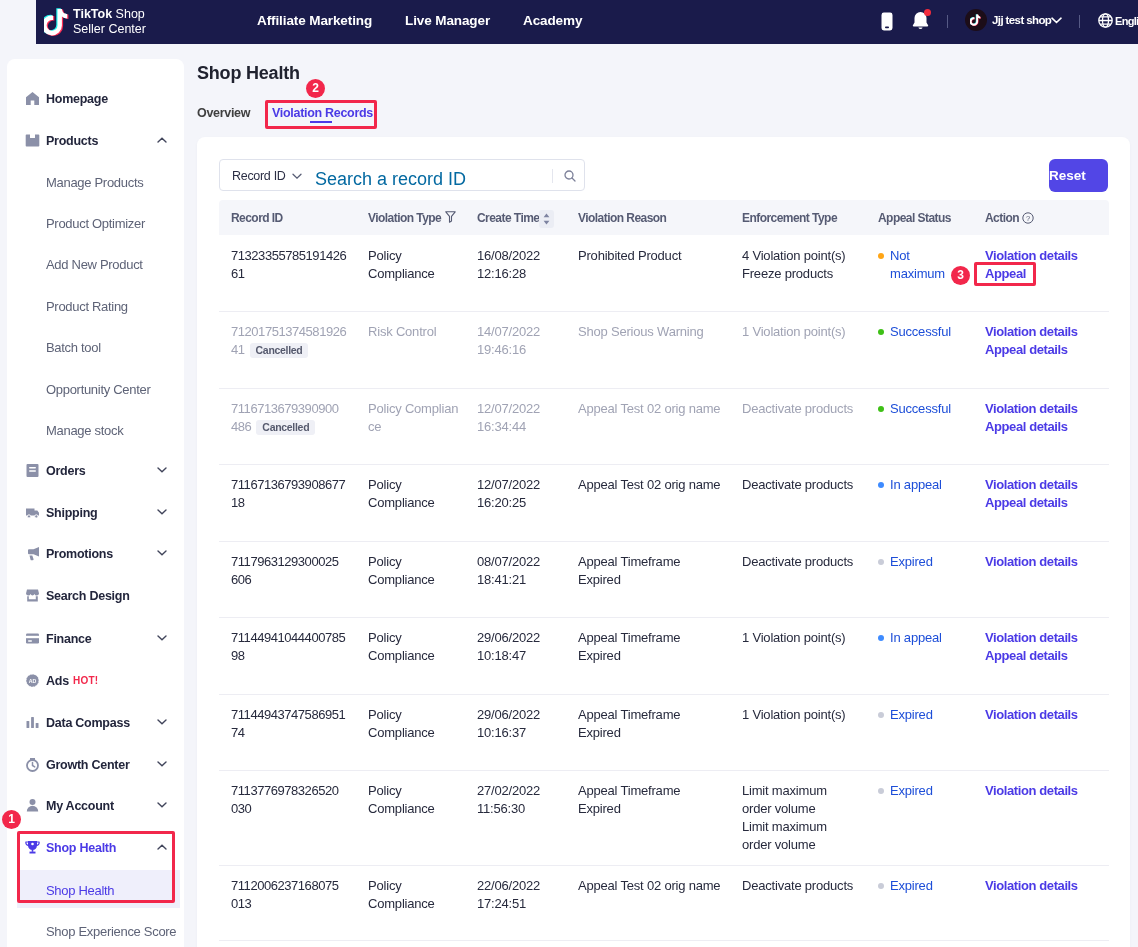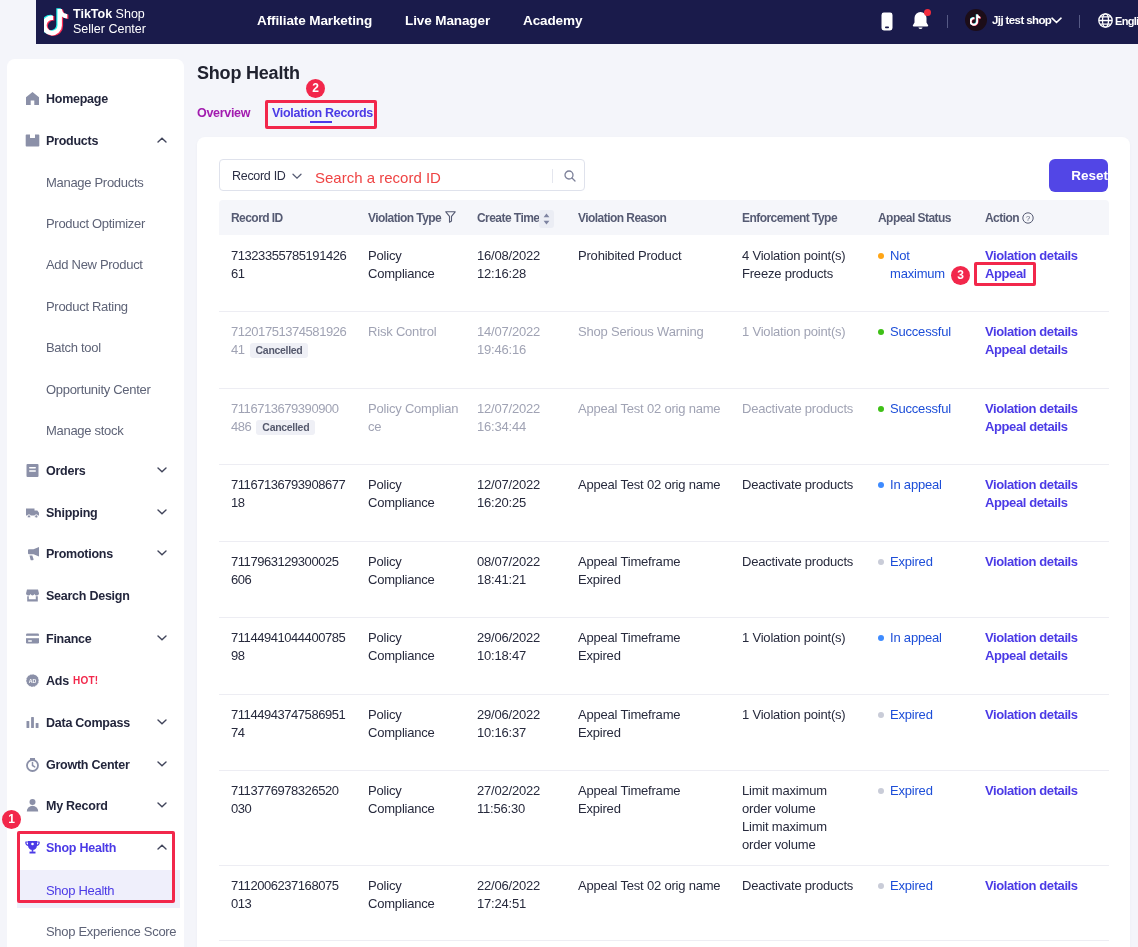--- a/index.html
+++ b/index.html
@@ -18,29 +18,29 @@
 #sidebar { position:absolute; left:7px; top:59px; width:177px; height:888px; background:#fff; border-radius:8px 8px 0 0; }
 .side-item { position:absolute; left:0; width:177px; height:24px; }
 .side-item .icon { position:absolute; left:18px; top:4px; width:15px; height:15px; }
 .side-item .label { position:absolute; left:39px; top:5px; font-size:12.5px; letter-spacing:-0.25px; font-weight:700; color:#23263c; }
 .side-item .chev { position:absolute; right:17px; top:8px; }
 .side-sub { position:absolute; left:39px; font-size:13px; letter-spacing:-0.3px; color:#5e6377; }
 .indigo { color:#4b3ae6 !important; }
 
 
 #title { position:absolute; left:197px; top:63px; font-size:18px; letter-spacing:-0.2px; font-weight:700; color:#20222f; }
-#tab-overview { position:absolute; left:197px; top:106px; font-size:12.5px; letter-spacing:-0.3px; font-weight:700; color:#a21caf; }
+#tab-overview { position:absolute; left:197px; top:106px; font-size:12.5px; letter-spacing:-0.3px; font-weight:700; color:#404040; }
 #tab-violation { position:absolute; left:272px; top:106px; font-size:12.5px; letter-spacing:-0.3px; font-weight:700; color:#4b3ae6; }
 #tab-underline { position:absolute; left:310px; top:121px; width:22px; height:2px; background:#4b3ae6; }
 
 #card { position:absolute; left:197px; top:137px; width:933px; height:810px; background:#fff; border-radius:8px 8px 0 0; box-shadow:0 1px 3px rgba(40,45,80,0.04); }
 
 
 .fbox { position:absolute; background:#fff; border:1px solid #dfe2ec; border-radius:4px; height:32px; }
-#reset-btn { position:absolute; left:852px; top:22px; width:59px; height:33px; background:#5246e6; border-radius:6px; color:#fff; font-size:13.5px; font-weight:700; text-align:right; line-height:33px; }
+#reset-btn { position:absolute; left:852px; top:22px; width:59px; height:33px; background:#5246e6; border-radius:6px; color:#fff; font-size:13.5px; font-weight:700; text-align:left; line-height:33px; }
 
 
 #thead { position:absolute; left:22px; top:63px; width:890px; height:35px; background:#f5f6fa; border-radius:4px 4px 0 0; }
 .th { position:absolute; top:11px; font-size:12px; font-weight:700; color:#565b73; letter-spacing:-0.55px; }
 .trow { position:absolute; left:22px; width:890px; border-bottom:1px solid #ededf3; }
 .cell { position:absolute; top:11px; font-size:13px; line-height:18px; color:#272a3d; letter-spacing:-0.2px; }
 .cell div { white-space:nowrap; }
 .cid { letter-spacing:-0.45px; }
 .gray { color:#a0a3b4 !important; }
 .chip { display:inline-block; background:#eff0f6; color:#565a6e; font-size:10.5px; font-weight:700; line-height:15px; height:15px; padding:0 6px; border-radius:3px; letter-spacing:-0.3px; margin-left:5px; }
@@ -217,21 +217,21 @@
     <svg class="chev" width="10" height="6" viewBox="0 0 10 6">
         <path d="M1 1 l4 3.8 4 -3.8" stroke="#42465c" stroke-width="1.4" fill="none" stroke-linecap="round"></path>
       </svg>
   </div>
 
   <div class="side-item" style="top:735px">
     <svg class="icon" viewBox="0 0 15 15">
         <circle cx="7.5" cy="4" r="3" fill="#8b90a8"></circle>
         <path d="M1.8 13.5 a5.7 5.7 0 0 1 11.4 0 z" fill="#8b90a8"></path>
       </svg>
-    <div class="label">My Record</div>
+    <div class="label">My Account</div>
     <svg class="chev" width="10" height="6" viewBox="0 0 10 6">
         <path d="M1 1 l4 3.8 4 -3.8" stroke="#42465c" stroke-width="1.4" fill="none" stroke-linecap="round"></path>
       </svg>
   </div>
 
   <div class="side-item" style="top:777px">
     <svg class="icon" viewBox="0 0 15 15">
         <path d="M3 1 h9 v4.5 a4.5 4.5 0 0 1 -9 0 z" fill="#4b3ae6"></path>
         <path d="M3 2 h-2 a2.6 2.6 0 0 0 2.6 3.4 M12 2 h2 a2.6 2.6 0 0 1 -2.6 3.4" stroke="#4b3ae6" stroke-width="1.2" fill="none"></path>
         <path d="M6.7 9.8 h1.6 v2 h-1.6 z" fill="#4b3ae6"></path>
@@ -253,21 +253,21 @@
 <div id="tab-violation">Violation Records</div>
 <div id="tab-underline"></div>
 
 <div id="card">
 
   <div class="fbox" style="left:22px;top:22px;width:366px">
     <div class="abs" style="left:12px;top:8.5px;font-size:12.5px;letter-spacing:-0.3px;color:#2c2f45">Record ID</div>
     <svg class="abs" style="left:72px;top:13px" width="10" height="7" viewBox="0 0 10 7">
         <path d="M1 1.2 l4 3.9 4 -3.9" stroke="#585d75" stroke-width="1.3" fill="none" stroke-linecap="round"></path>
       </svg>
-    <div class="abs" style="left:95px;top:8.5px;font-size:15px;color:#ef4444">Search a record ID</div>
+    <div class="abs" style="left:95px;top:8.5px;font-size:18px;color:#0369a1">Search a record ID</div>
     <div class="abs" style="left:332px;top:9px;width:1px;height:14px;background:#e4e6ee"></div>
     <svg class="abs" style="left:344px;top:10px" width="12" height="12" viewBox="0 0 12 12">
         <circle cx="5" cy="5" r="4" stroke="#7c8099" stroke-width="1.3" fill="none"></circle>
         <path d="M8 8 l3 3" stroke="#7c8099" stroke-width="1.3" stroke-linecap="round"></path>
       </svg>
   </div>
 
   <div id="reset-btn">Reset</div>
 
   <div id="thead">

